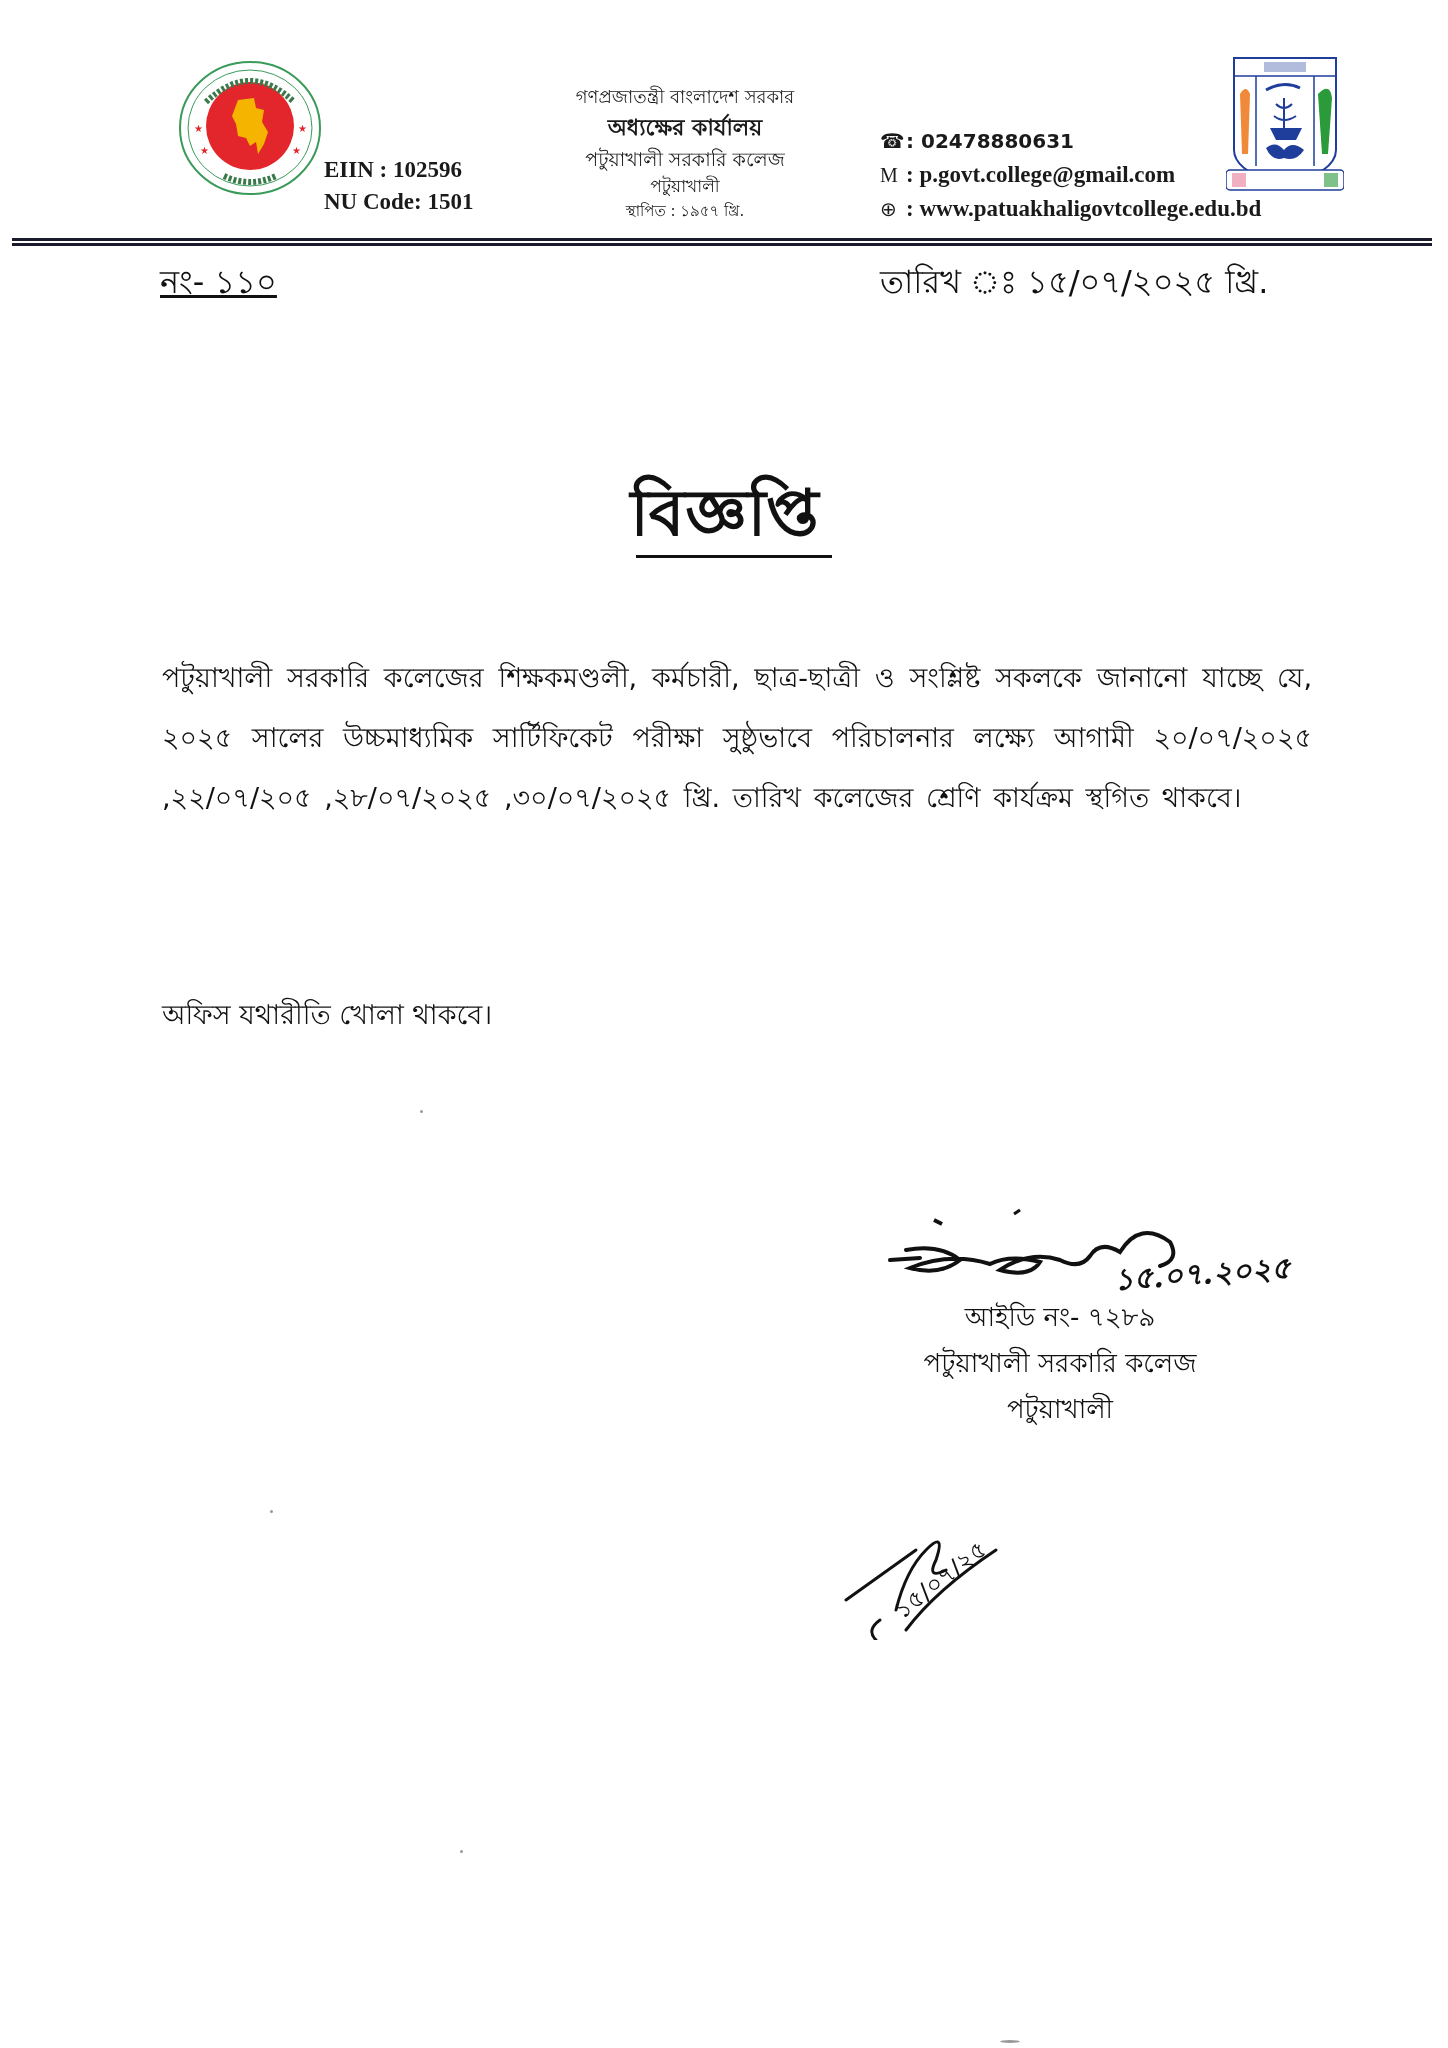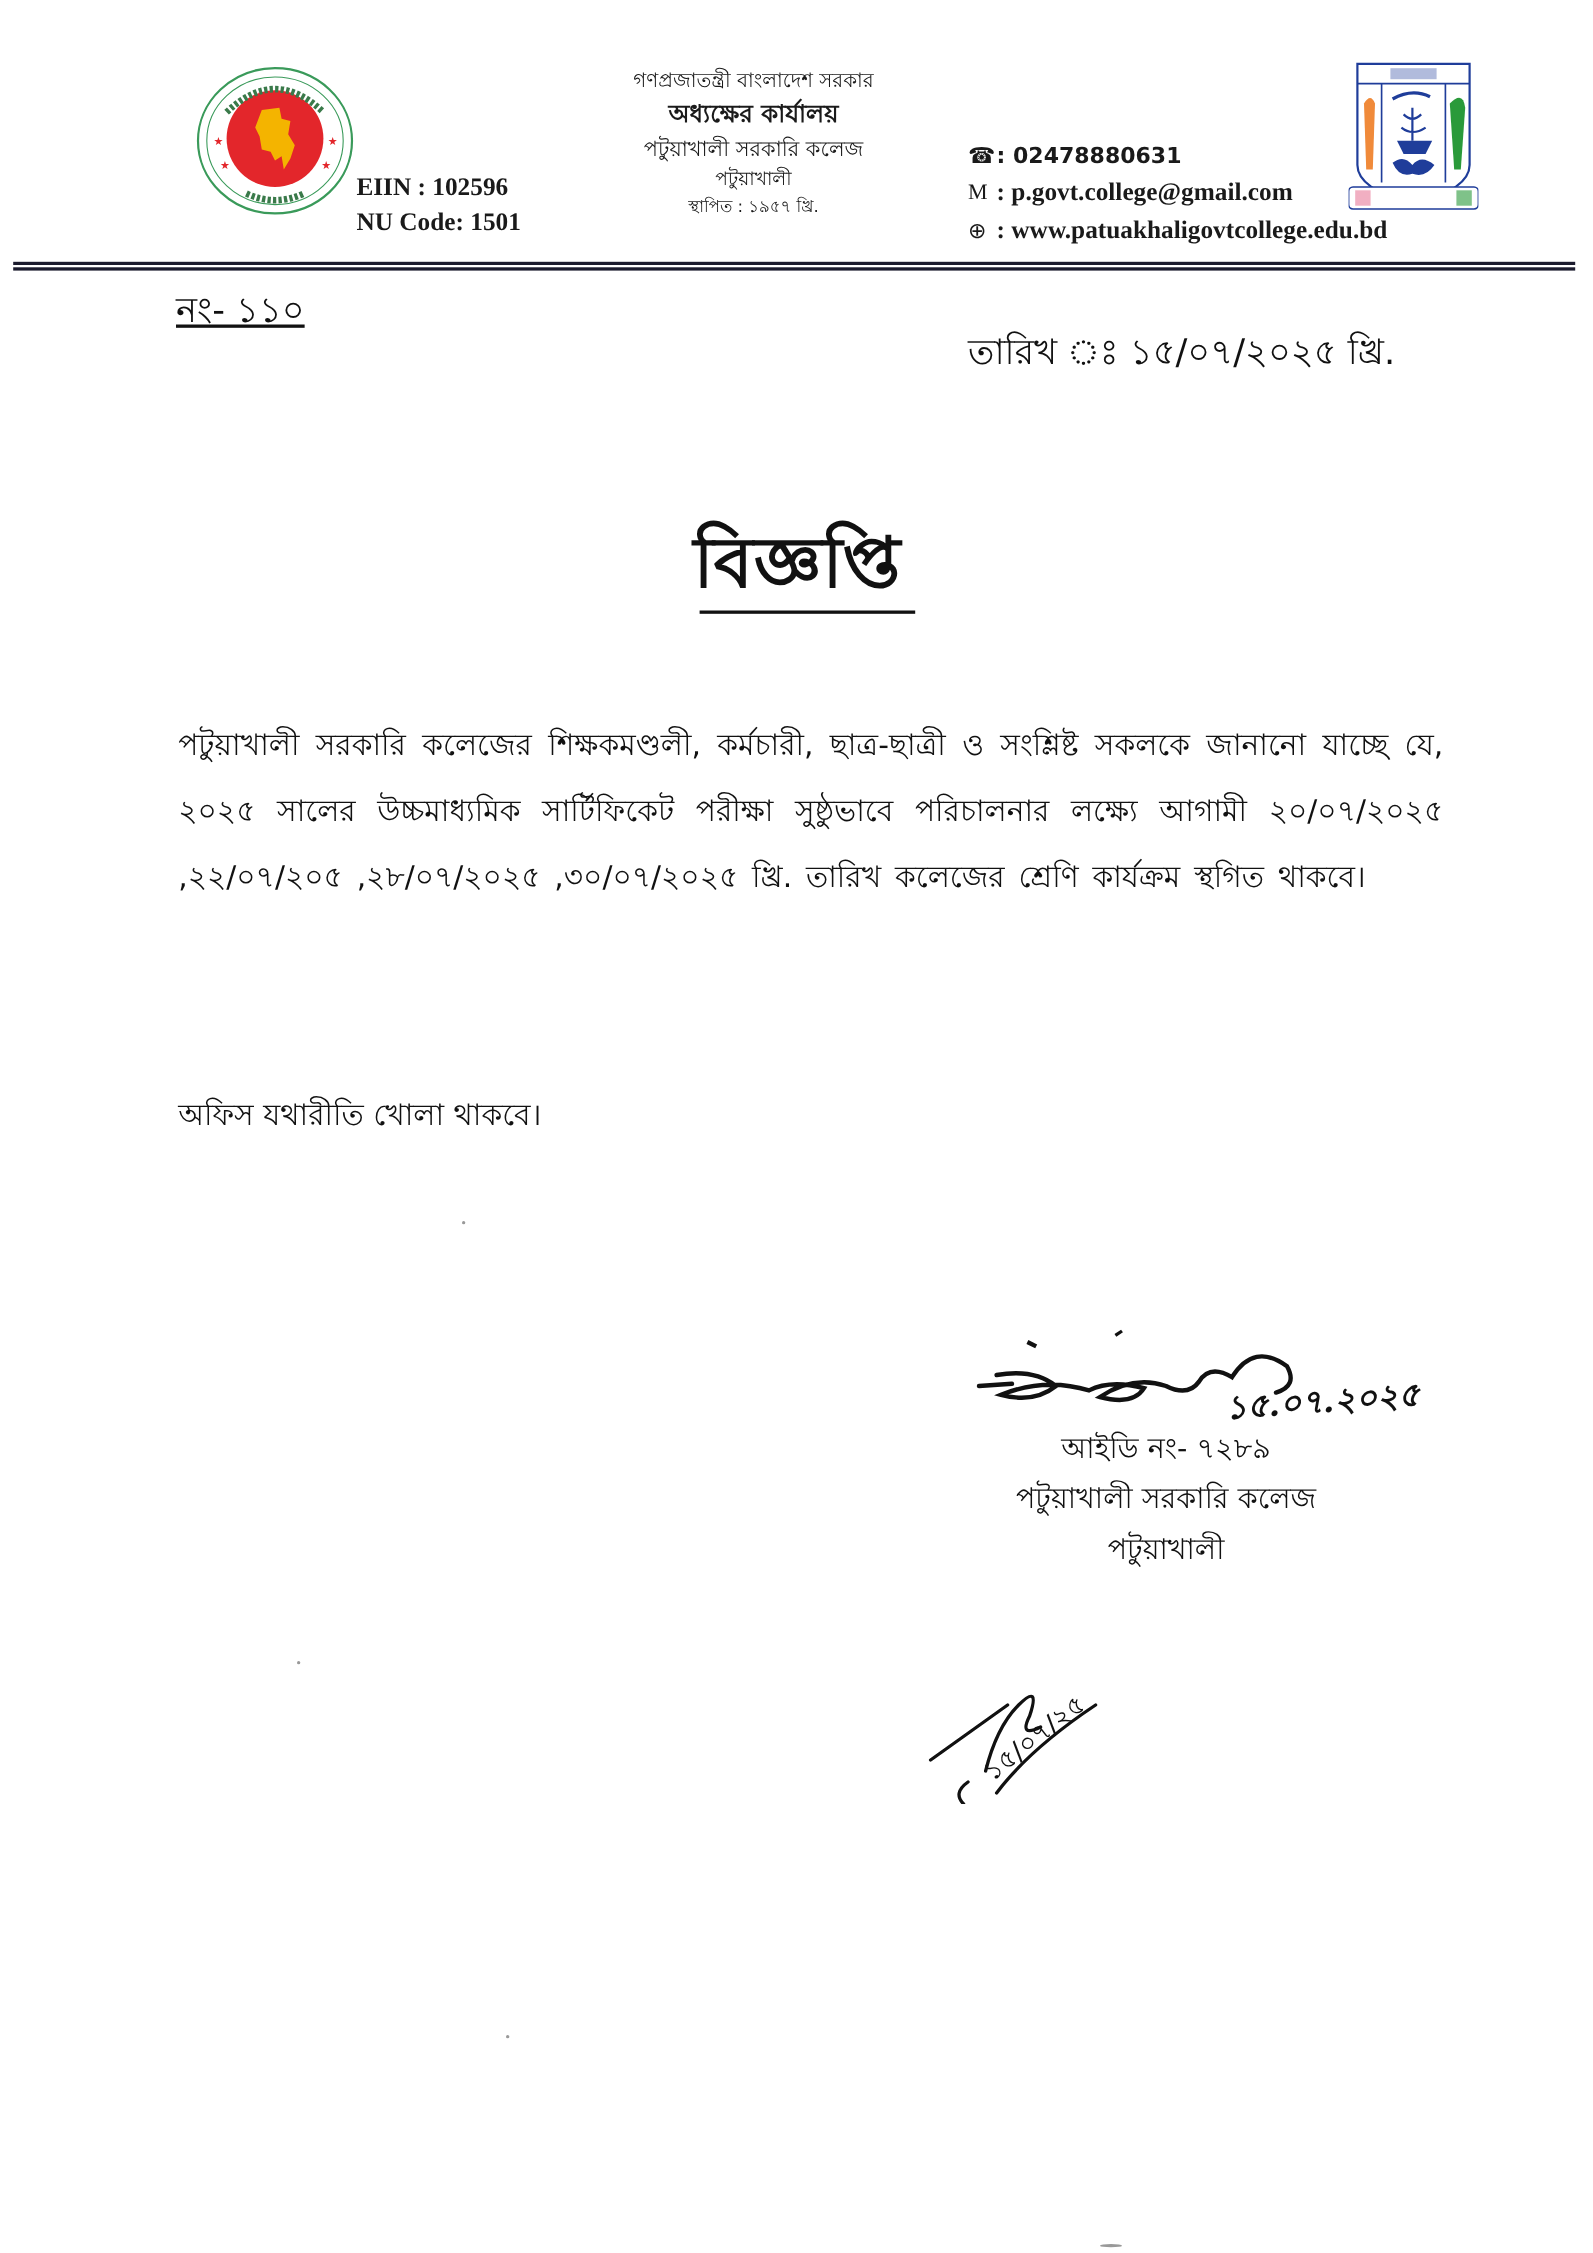--- a/index.html
+++ b/index.html
@@ -9,21 +9,21 @@
     position: relative;
     overflow: hidden;
     font-family: "DejaVu Sans", sans-serif;
     color: #111;
   }
   .abs { position: absolute; }
 
   
   .gov-logo { left: 176px; top: 58px; width: 148px; height: 140px; }
   .eiin { left: 324px; top: 154px; font-family: "Liberation Serif", serif; font-weight: bold; font-size: 23px; line-height: 32px; color: #1a1a1a; }
-  .center-block { left: 500px; top: 59px; width: 370px; text-align: center; color: #1a1a1a; }
+  .center-block { left: 500px; top: 82px; width: 370px; text-align: center; color: #1a1a1a; }
   .center-block .l1 { font-size: 18px; line-height: 30px; }
   .center-block .l2 { font-size: 22px; font-weight: bold; line-height: 32px; }
   .center-block .l3 { font-size: 19px; line-height: 30px; }
   .center-block .l4 { font-size: 17px; line-height: 24px; }
   .center-block .l5 { font-size: 15px; line-height: 26px; }
 
   .contact { left: 880px; top: 124px; color: #1a1a1a; }
   .contact .row { display: flex; align-items: center; height: 34px; font-weight: bold; }
   .contact .phone { font-family: "DejaVu Sans", sans-serif; font-size: 20px; }
   .contact .mail { font-family: "Liberation Serif", serif; font-size: 23px; }
@@ -32,21 +32,21 @@
 
   .college-logo { left: 1226px; top: 54px; width: 118px; height: 140px; }
 
   .rule { left: 12px; top: 238px; width: 1420px; }
   .rule .a { height: 3px; background: #1b1b2e; }
   .rule .b { height: 2px; background: #fff; }
   .rule .c { height: 3px; background: #1b1b2e; }
 
   
   .ref { left: 160px; top: 258px; font-size: 32px; line-height: 48px; text-decoration: underline; }
-  .date { left: 880px; top: 258px; font-size: 32px; line-height: 48px; margin-top: 38px; }
+  .date { left: 880px; top: 258px; font-size: 32px; line-height: 48px; }
 
   
   .title { left: 590px; top: 468px; width: 270px; text-align: center; font-size: 64px; font-weight: bold; line-height: 90px; letter-spacing: 1px; }
   .title-rule { left: 636px; top: 555px; width: 196px; height: 3px; background: #111; }
 
   
   .body-text { left: 162px; top: 648px; width: 1150px; font-size: 27px; line-height: 60px; text-align: justify; text-align-last: left; word-spacing: 4px; }
   .para2 { left: 162px; top: 990px; font-size: 27px; line-height: 50px; }
 
   

